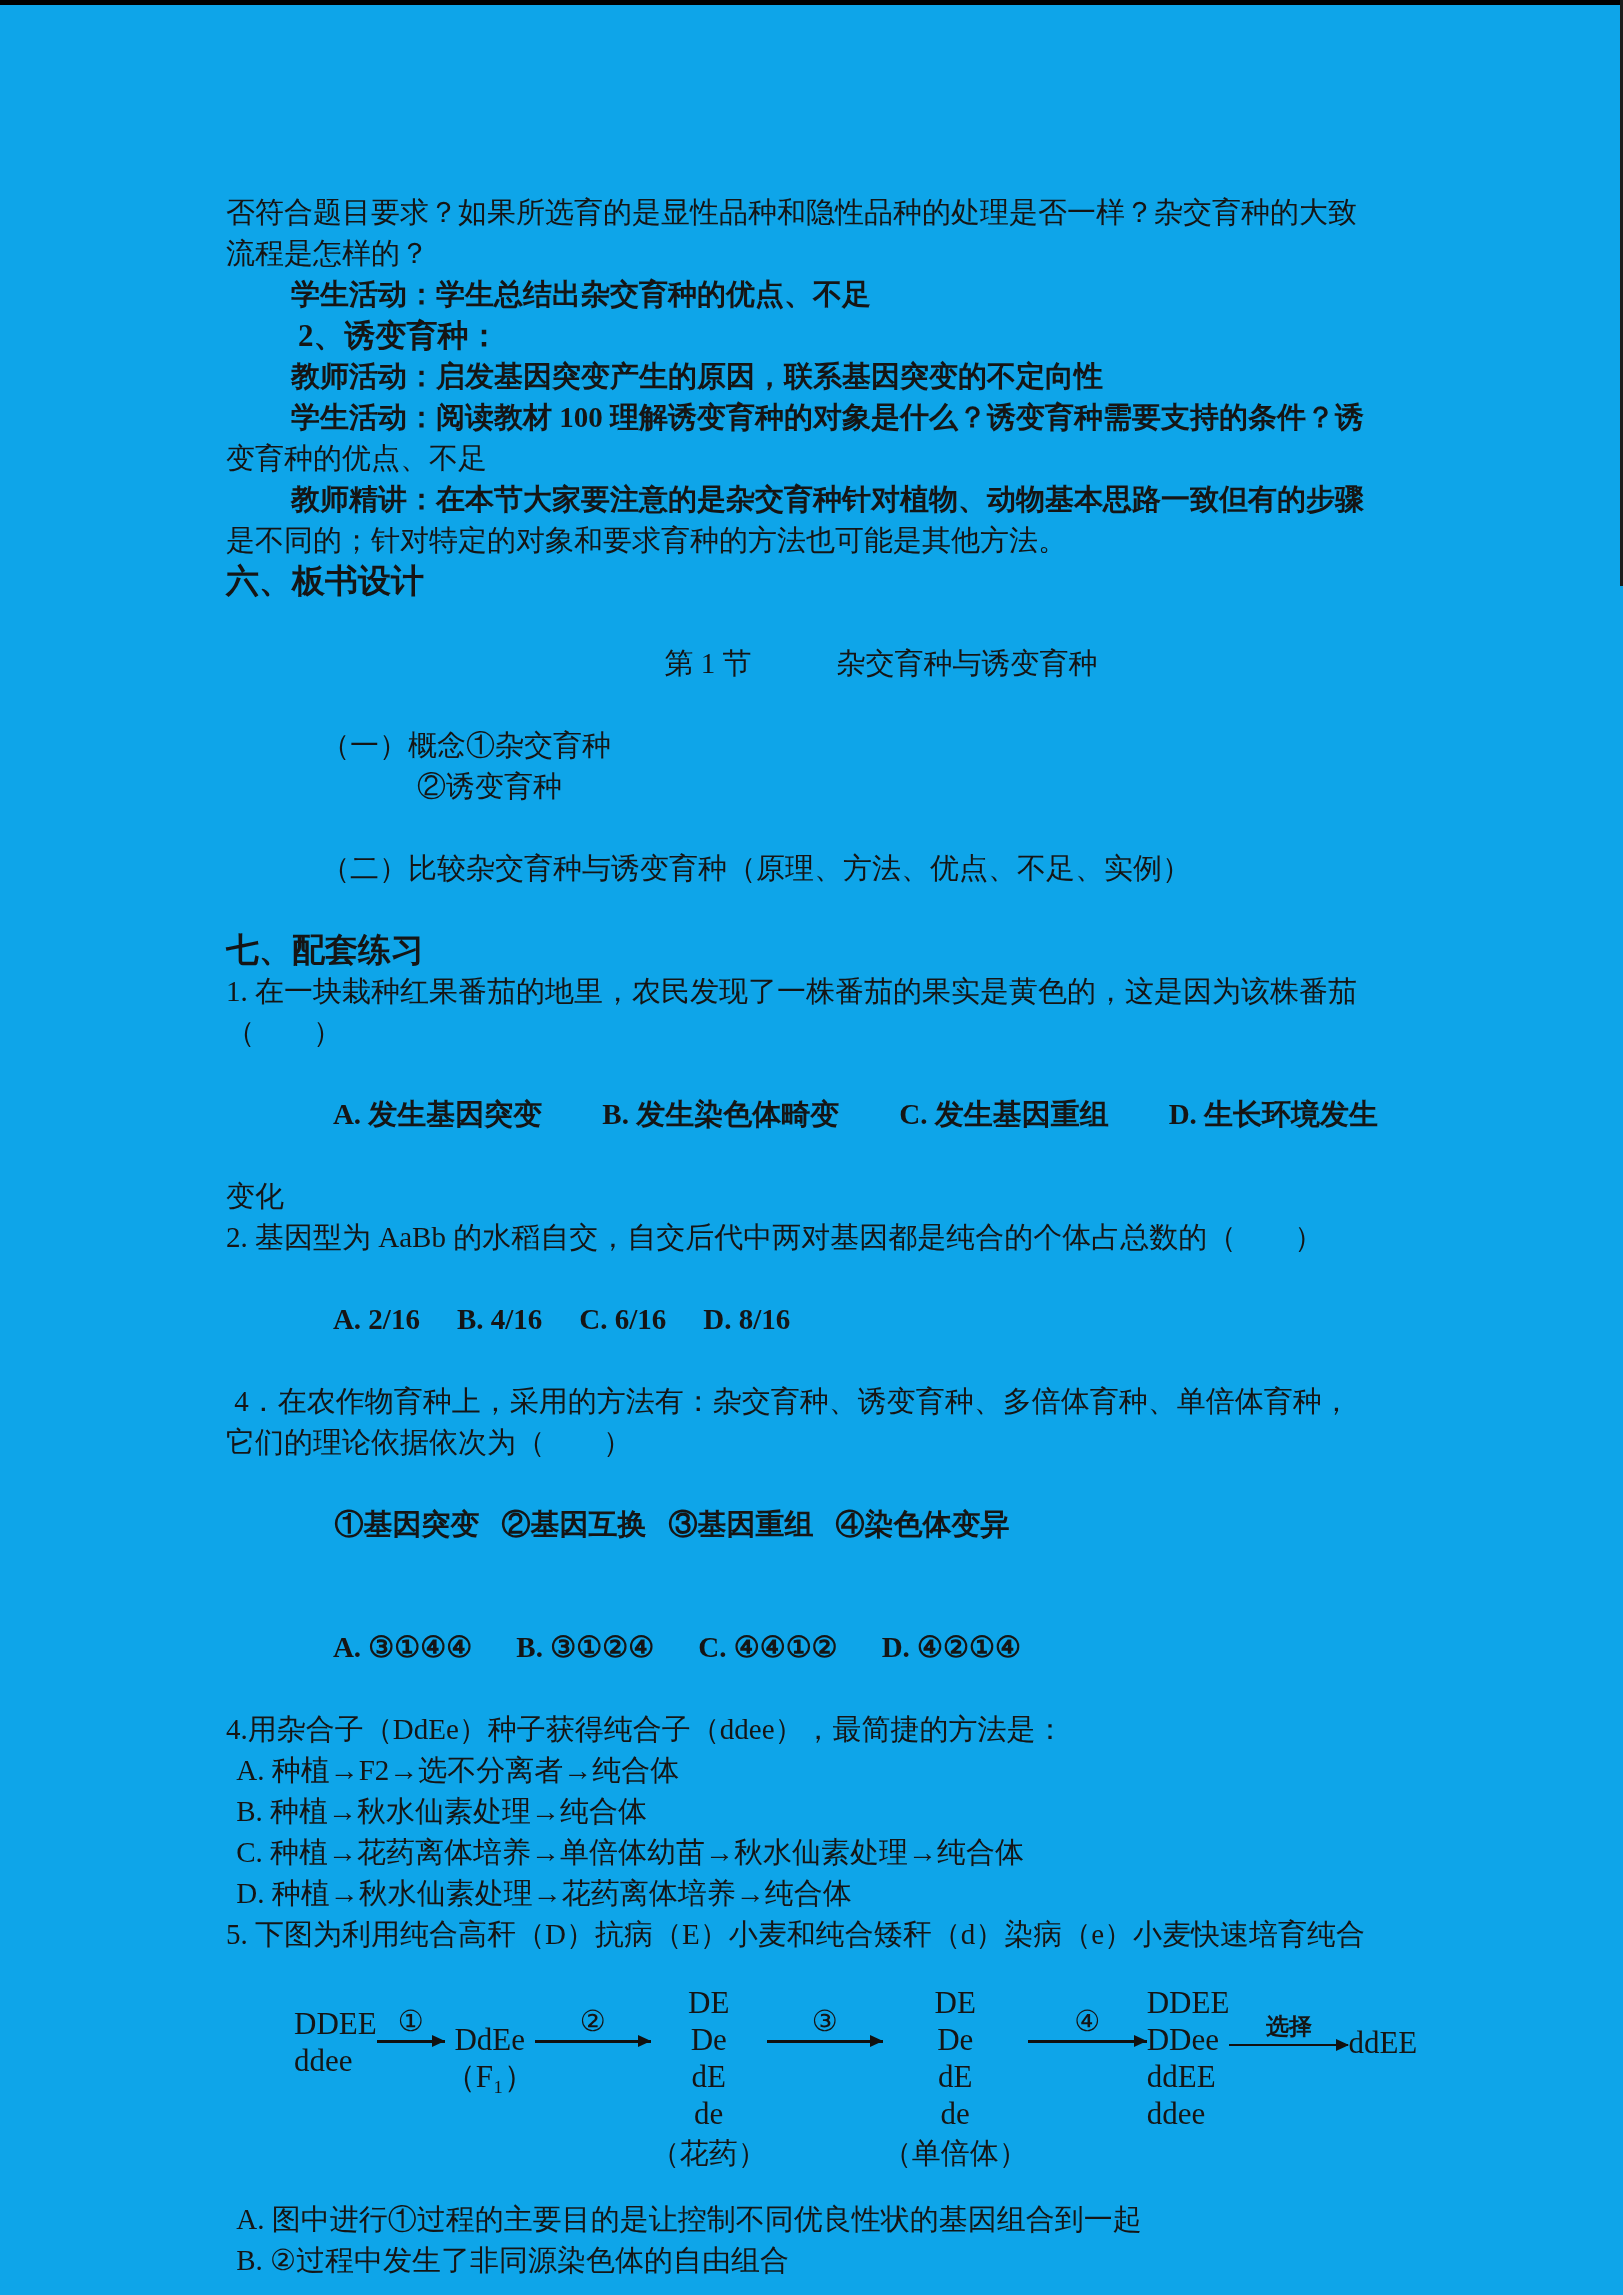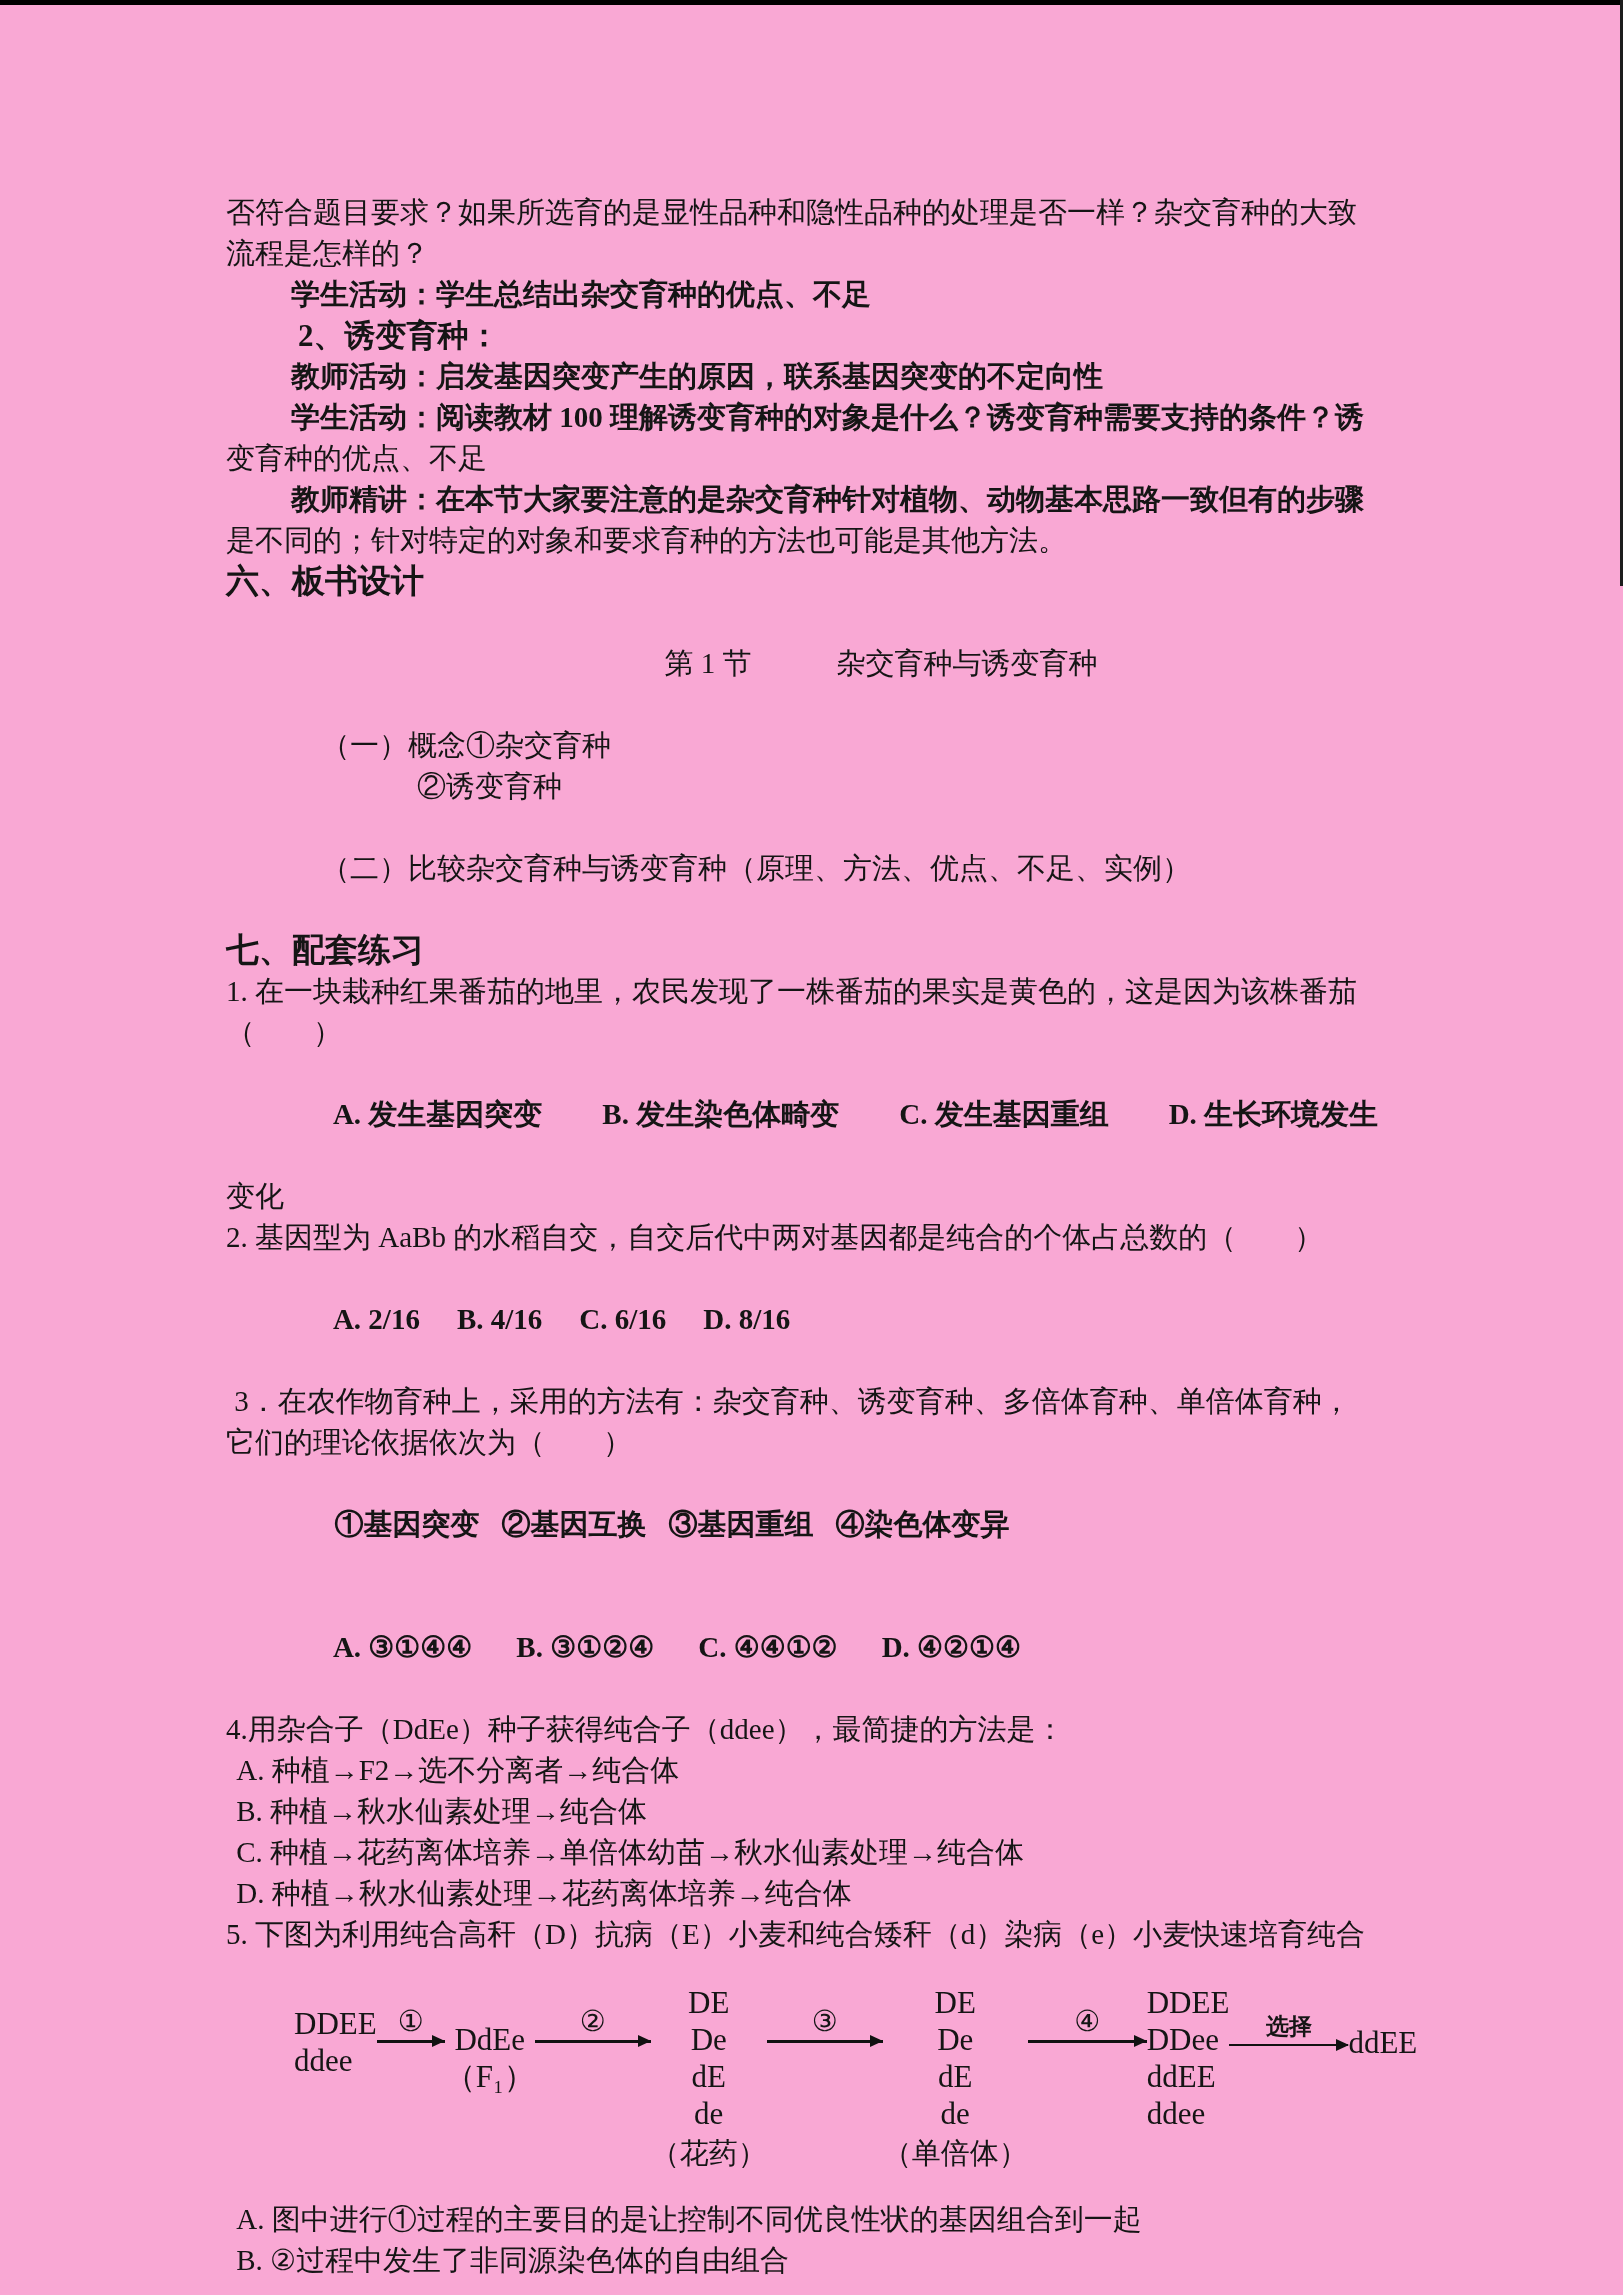--- a/index.html
+++ b/index.html
@@ -1,19 +1,19 @@
 <!DOCTYPE html>
 <html style="font-size:11px"><head>
 <meta charset="utf-8">
 <style>
   html,body { margin:0; padding:0; background:#e8e8e8; }
   .page {
     position:relative;
     width:1623px; height:2295px;
-    background:#f9a8d4;
+    background:#0ea5e9;
     color:#151515;
     font-family:"Liberation Serif","DejaVu Serif",serif;
     overflow:hidden;
   }
   .edge-top { position:absolute; top:0; left:0; width:1623px; height:4.8px; background:#000; }
   .edge-right { position:absolute; top:0; right:0; width:3.4px; height:586px; background:#1c1c1c; }
 
   .content {
     position:absolute;
     left:226px; top:192px;
@@ -127,21 +127,21 @@
     <div class="ln p95 gap88">
       <span>A. 发生基因突变</span><span>B. 发生染色体畸变</span><span>C. 发生基因重组</span><span>D. 生长环境发生</span>
     </div>
     <div class="ln">变化</div>
 
     <div class="ln">2. 基因型为 AaBb 的水稻自交，自交后代中两对基因都是纯合的个体占总数的（　　）</div>
     <div class="ln p95 gap55">
       <span>A. 2/16</span><span>B. 4/16</span><span>C. 6/16</span><span>D. 8/16</span>
     </div>
 
-    <div class="ln p12">3．在农作物育种上，采用的方法有：杂交育种、诱变育种、多倍体育种、单倍体育种，</div>
+    <div class="ln p12">4．在农作物育种上，采用的方法有：杂交育种、诱变育种、多倍体育种、单倍体育种，</div>
     <div class="ln">它们的理论依据依次为（　　）</div>
     <div class="ln p95 gap30">
       <span>①基因突变</span><span>②基因互换</span><span>③基因重组</span><span>④染色体变异</span>
     </div>
     <div class="ln p95 gap75">
       <span>A. ③①④④</span><span>B. ③①②④</span><span>C. ④④①②</span><span>D. ④②①④</span>
     </div>
 
     <div class="ln">4.用杂合子（DdEe）种子获得纯合子（ddee），最简捷的方法是：</div>
     <div class="ln p15">A. 种植→F2→选不分离者→纯合体</div>

